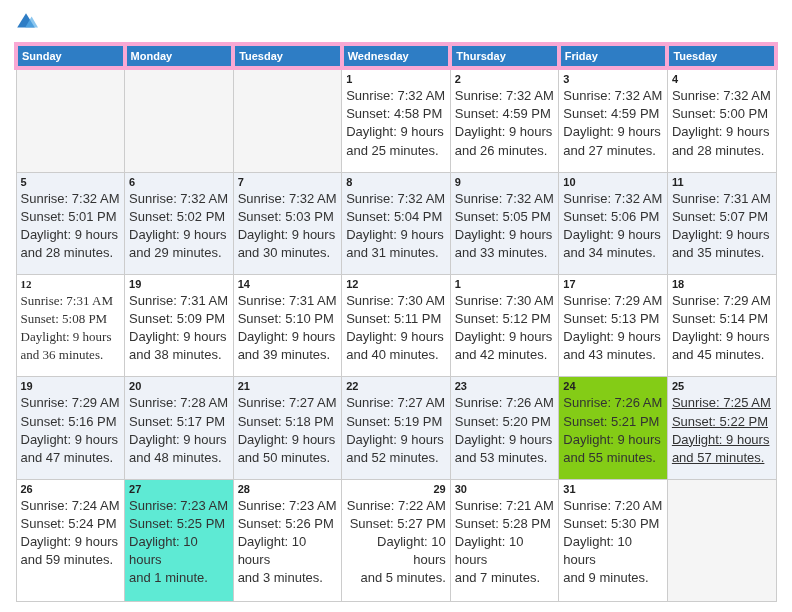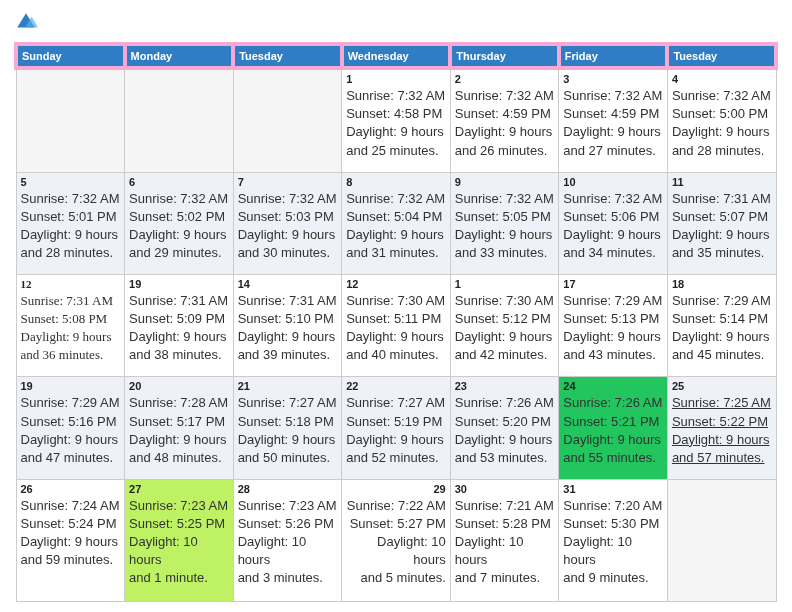--- a/index.html
+++ b/index.html
@@ -297,21 +297,21 @@
 Daylight: 9 hours
 and 52 minutes.</div>
           </td>
           <td style="background: rgb(238, 242, 248);">
             <div class="day-number">23</div>
             <div class="day-info" style="white-space: pre-line;">Sunrise: 7:26 AM
 Sunset: 5:20 PM
 Daylight: 9 hours
 and 53 minutes.</div>
           </td>
-          <td style="background: #22c55e;">
+          <td style="background: #84cc16;">
             <div class="day-number">24</div>
             <div class="day-info" style="white-space: pre-line;">Sunrise: 7:26 AM
 Sunset: 5:21 PM
 Daylight: 9 hours
 and 55 minutes.</div>
           </td>
           <td style="background: rgb(238, 242, 248);">
             <div class="day-number">25</div>
             <div class="day-info" style="white-space: pre-line; text-decoration: underline;">Sunrise: 7:25 AM
 Sunset: 5:22 PM
@@ -320,21 +320,21 @@
           </td>
         </tr>
         <tr>
           <td style="background: rgb(255, 255, 255);">
             <div class="day-number">26</div>
             <div class="day-info" style="white-space: pre-line;">Sunrise: 7:24 AM
 Sunset: 5:24 PM
 Daylight: 9 hours
 and 59 minutes.</div>
           </td>
-          <td style="background: #bef264;">
+          <td style="background: #5eead4;">
             <div class="day-number">27</div>
             <div class="day-info" style="white-space: pre-line;">Sunrise: 7:23 AM
 Sunset: 5:25 PM
 Daylight: 10 hours
 and 1 minute.</div>
           </td>
           <td style="background: rgb(255, 255, 255);">
             <div class="day-number">28</div>
             <div class="day-info" style="white-space: pre-line;">Sunrise: 7:23 AM
 Sunset: 5:26 PM

